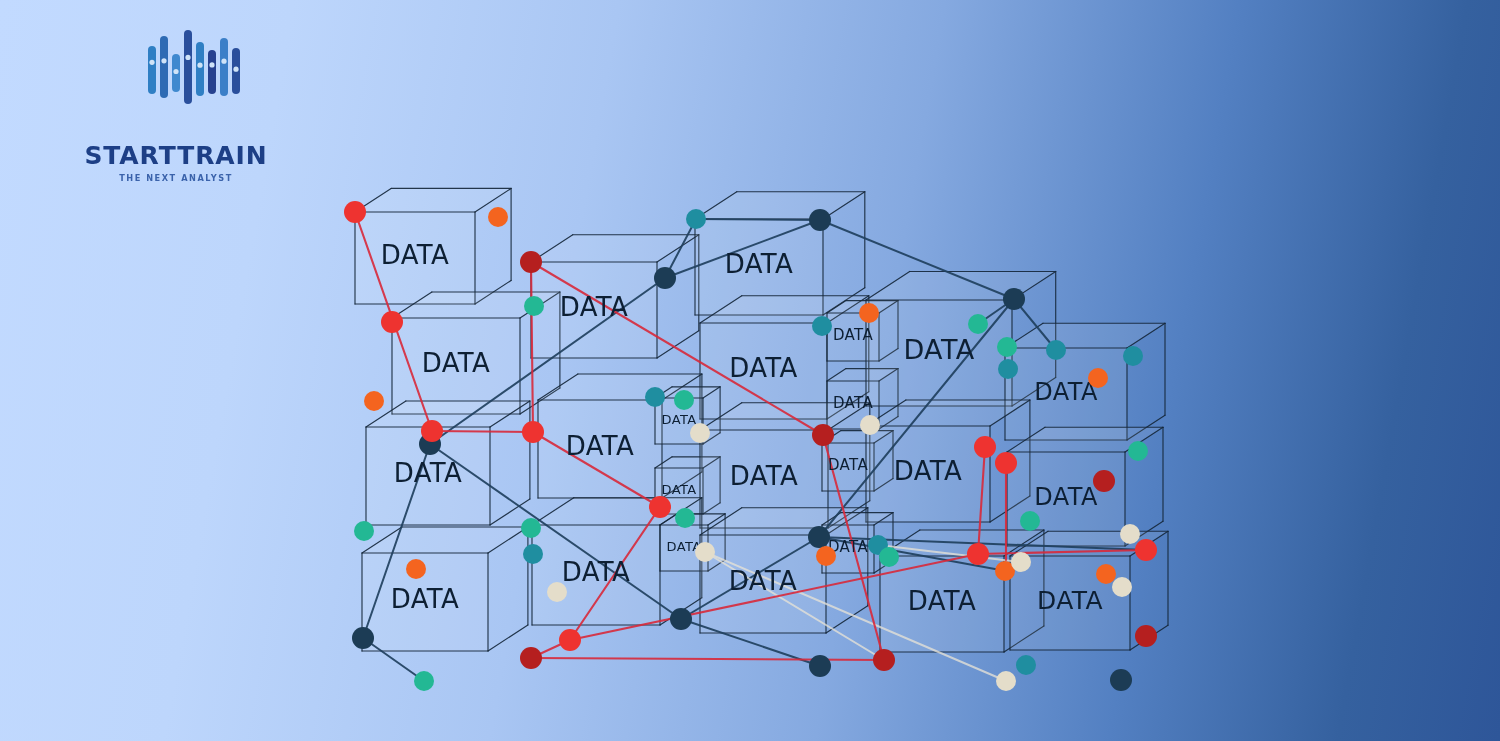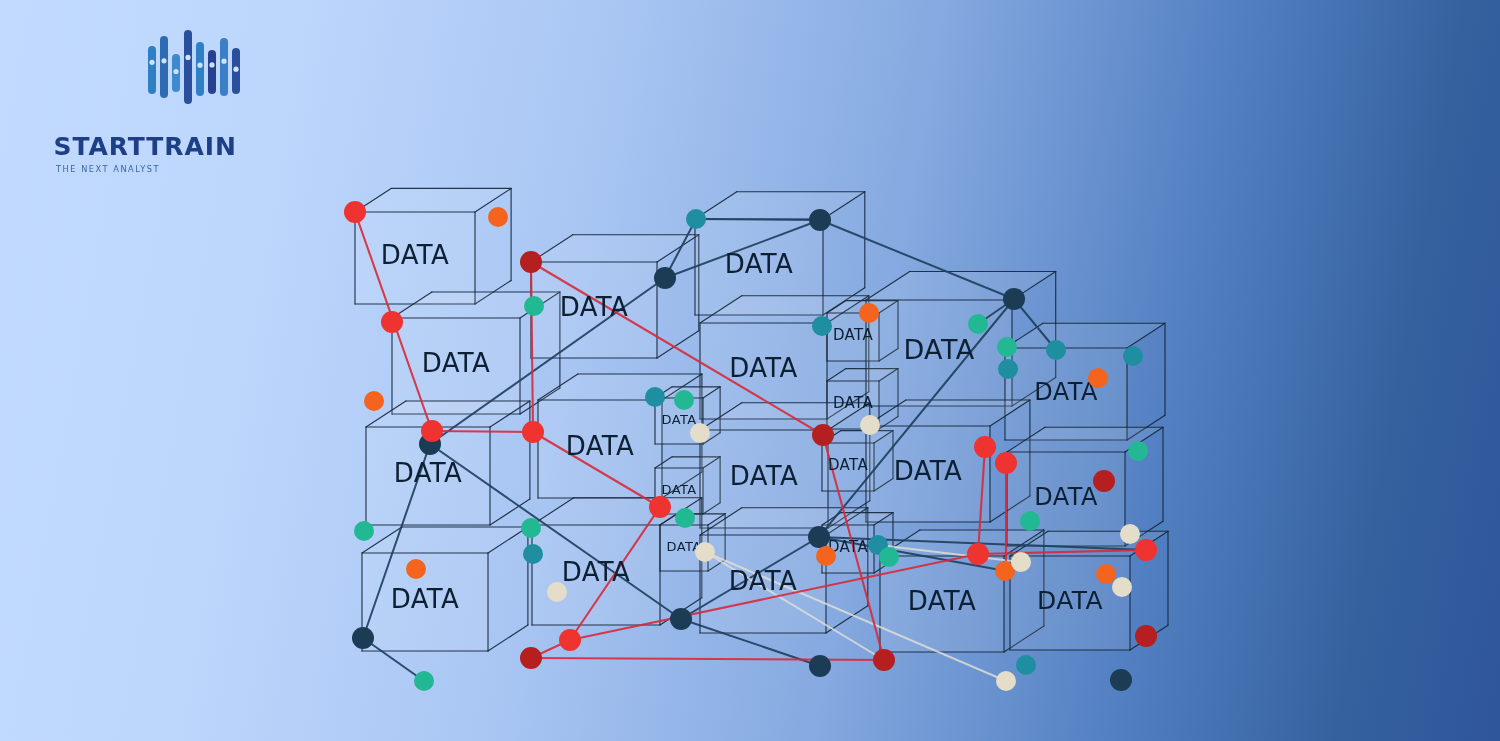--- a/index.html
+++ b/index.html
@@ -38,39 +38,39 @@
   }
   #brand-mark {
     position: relative;
     width: 240px;
     height: 78px;
   }
   #brand-mark svg { display: block; }
   #brand-wordmark {
     position: absolute;
     left: 0;
-    top: 107px;
+    top: 116px;
     width: 240px;
-    text-align: left;
+    text-align: center;
   }
   .wordmark-text {
     display: block;
     font-family: "DejaVu Sans", sans-serif;
     font-weight: 700;
     font-size: 24.5px;
     letter-spacing: 0.9px;
     color: #1d3f86;
     line-height: 1;
     transform: scaleX(1.02);
   }
   .wordmark-tag {
     display: block;
     margin-top: 5px;
     font-family: "DejaVu Sans", sans-serif;
-    font-weight: 400;
+    font-weight: 700;
     font-size: 8.2px;
     letter-spacing: 1.55px;
     color: #3b63ab;
     line-height: 1;
   }
   
   #illustration {
     position: absolute;
     left: 0;
     top: 0;

